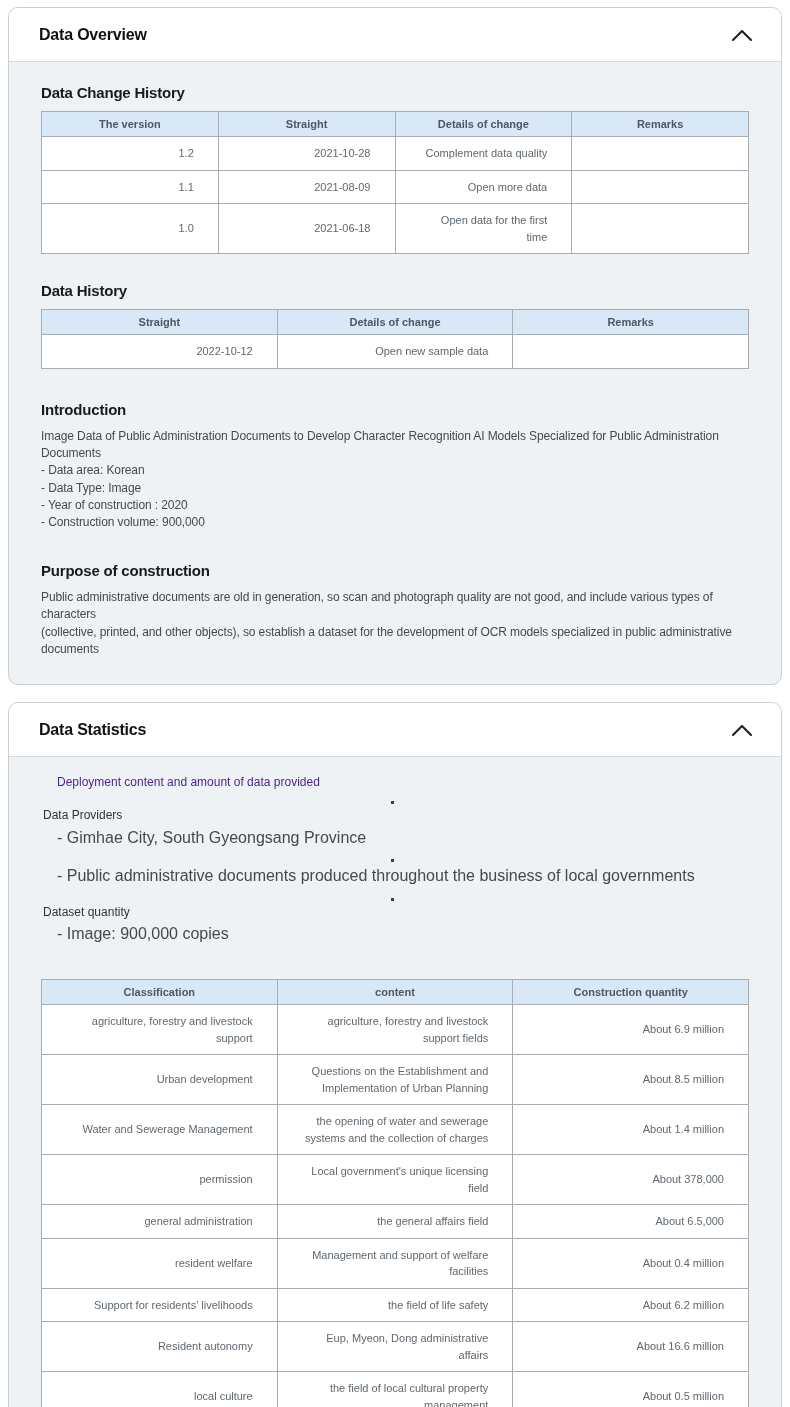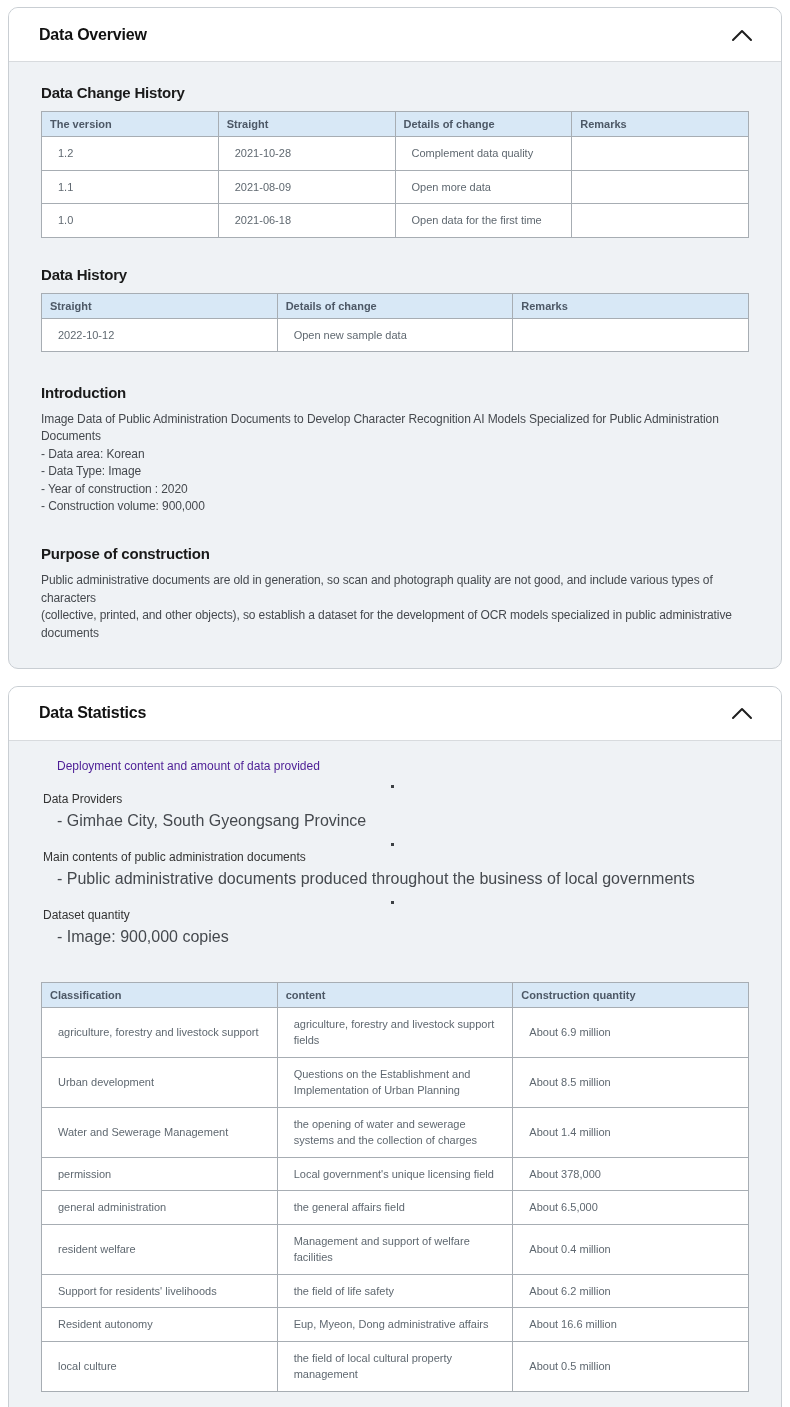--- a/index.html
+++ b/index.html
@@ -55,27 +55,27 @@
     background: #ffffff;
     table-layout: fixed;
   }
   th, td { border: 1px solid #a7adb3; }
   th {
     background: #d8e8f6;
     color: #4d5866;
     font-size: 11px;
     font-weight: bold;
     padding: 6px 8px;
-    text-align: left;
+    text-align: center;
   }
   td {
     font-size: 11px;
     color: #5f6870;
-    padding: 8px 16px;
-    text-align: left;
+    padding: 8px 24px;
+    text-align: right;
     line-height: 1.5;
   }
 
   
   .body-line {
     font-size: 12px;
     color: #45494e;
     line-height: 1.45;
     letter-spacing: -0.1px;
   }
@@ -203,21 +203,20 @@
         <div class="bullet-item">
           <div class="bullet-label-row">
             <span class="bullet-square"></span>
             <span class="bullet-label">Data Providers</span>
           </div>
           <div class="bullet-sub">- Gimhae City, South Gyeongsang Province</div>
         </div>
         <div class="bullet-item">
           <div class="bullet-label-row">
             <span class="bullet-square"></span>
-            <span class="bullet-label">Main contents of public administration documents</span>
           </div>
           <div class="bullet-sub">- Public administrative documents produced throughout the business of local governments</div>
         </div>
         <div class="bullet-item">
           <div class="bullet-label-row">
             <span class="bullet-square"></span>
             <span class="bullet-label">Dataset quantity</span>
           </div>
           <div class="bullet-sub">- Image: 900,000 copies</div>
         </div>

